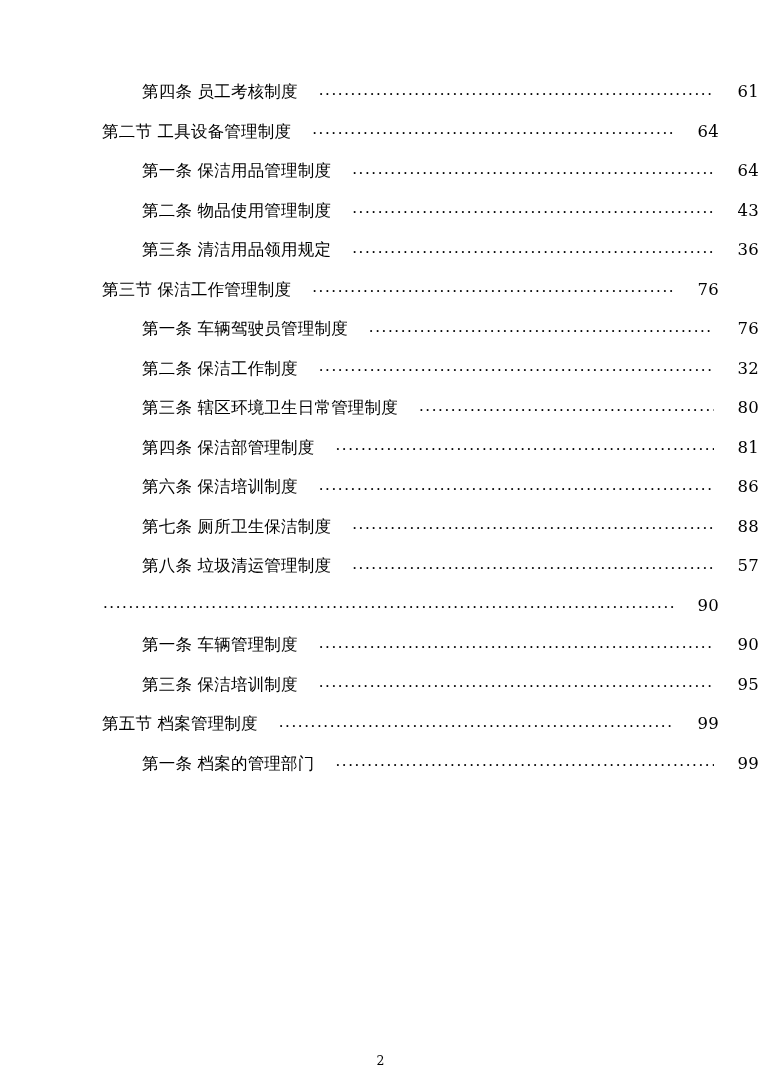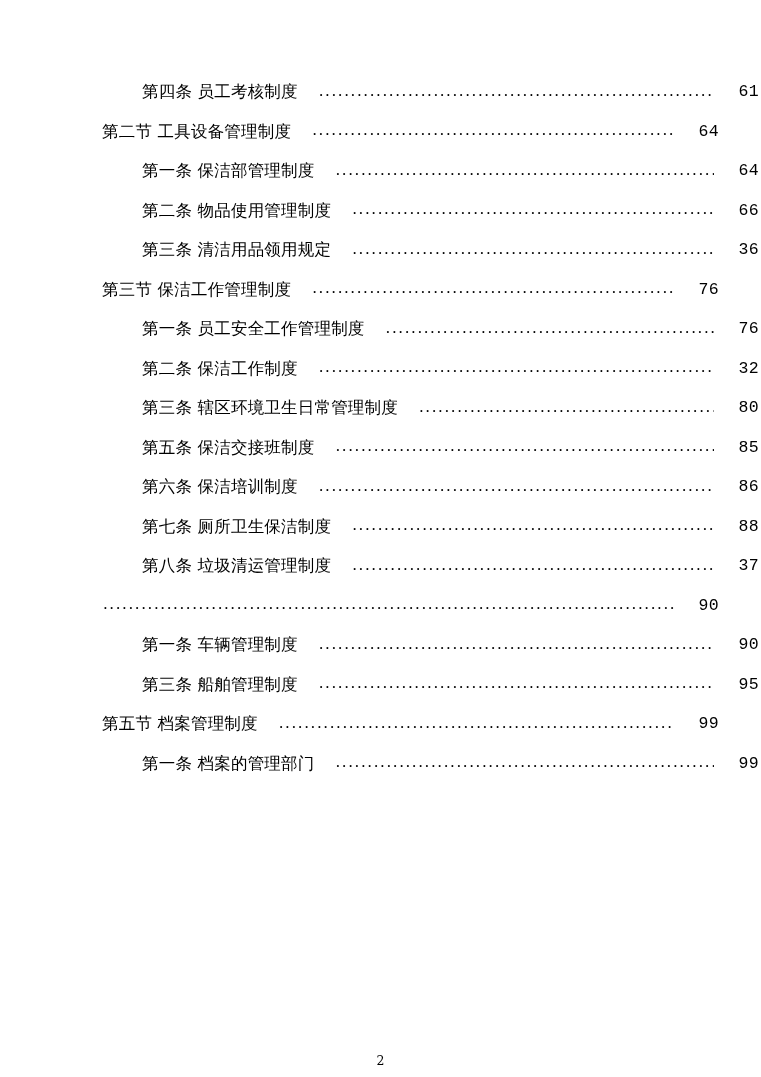--- a/index.html
+++ b/index.html
@@ -22,21 +22,21 @@
     width: 761px;
     height: 1077px;
     box-sizing: border-box;
     padding: 84px 72px 0 72px;
   }
   .toc {
     display: block;
   }
   .toc-entry {
     display: flex;
-    align-items: flex-end;
+    align-items: center;
     width: 100%;
     font-size: 16.5px;
     line-height: 1.0;
     margin-bottom: 23px;
     white-space: nowrap;
     gap: 20px;
   }
   .toc-entry.level-2 {
     padding-left: 70px;
   }
@@ -60,21 +60,20 @@
   .entry-dots::after {
     content: "........................................................................................................................................";
     display: block;
     white-space: nowrap;
   }
   .entry-page {
     flex: 0 0 auto;
     text-align: right;
     min-width: 24px;
     letter-spacing: 0.3px;
-    font-family: Liberation Mono, monospace;
   }
   .page-number {
     position: absolute;
     left: 0;
     right: 0;
     top: 1053px;
     text-align: center;
     font-size: 12.5px;
     font-family: "DejaVu Serif", "Liberation Serif", serif;
   }
@@ -88,85 +87,85 @@
         <span class="entry-label">第四条  员工考核制度</span>
         <span class="entry-dots"></span>
         <span class="entry-page">61</span>
       </div>
       <div class="toc-entry level-1">
         <span class="entry-label">第二节  工具设备管理制度</span>
         <span class="entry-dots"></span>
         <span class="entry-page">64</span>
       </div>
       <div class="toc-entry level-2">
-        <span class="entry-label">第一条  保洁部管理制度</span>
+        <span class="entry-label">第一条  保洁用品管理制度</span>
         <span class="entry-dots"></span>
         <span class="entry-page">64</span>
       </div>
       <div class="toc-entry level-2">
         <span class="entry-label">第二条  物品使用管理制度</span>
         <span class="entry-dots"></span>
-        <span class="entry-page">66</span>
+        <span class="entry-page">43</span>
       </div>
       <div class="toc-entry level-2">
         <span class="entry-label">第三条  清洁用品领用规定</span>
         <span class="entry-dots"></span>
         <span class="entry-page">36</span>
       </div>
       <div class="toc-entry level-1">
         <span class="entry-label">第三节  保洁工作管理制度</span>
         <span class="entry-dots"></span>
         <span class="entry-page">76</span>
       </div>
       <div class="toc-entry level-2">
-        <span class="entry-label">第一条  员工安全工作管理制度</span>
+        <span class="entry-label">第一条  车辆驾驶员管理制度</span>
         <span class="entry-dots"></span>
         <span class="entry-page">76</span>
       </div>
       <div class="toc-entry level-2">
         <span class="entry-label">第二条  保洁工作制度</span>
         <span class="entry-dots"></span>
         <span class="entry-page">32</span>
       </div>
       <div class="toc-entry level-2">
         <span class="entry-label">第三条  辖区环境卫生日常管理制度</span>
         <span class="entry-dots"></span>
         <span class="entry-page">80</span>
       </div>
       <div class="toc-entry level-2">
-        <span class="entry-label">第五条  保洁交接班制度</span>
+        <span class="entry-label">第四条  保洁部管理制度</span>
         <span class="entry-dots"></span>
-        <span class="entry-page">85</span>
+        <span class="entry-page">81</span>
       </div>
       <div class="toc-entry level-2">
         <span class="entry-label">第六条  保洁培训制度</span>
         <span class="entry-dots"></span>
         <span class="entry-page">86</span>
       </div>
       <div class="toc-entry level-2">
         <span class="entry-label">第七条  厕所卫生保洁制度</span>
         <span class="entry-dots"></span>
         <span class="entry-page">88</span>
       </div>
       <div class="toc-entry level-2">
         <span class="entry-label">第八条  垃圾清运管理制度</span>
         <span class="entry-dots"></span>
-        <span class="entry-page">37</span>
+        <span class="entry-page">57</span>
       </div>
       <div class="toc-entry level-1">
         <span class="entry-dots"></span>
         <span class="entry-page">90</span>
       </div>
       <div class="toc-entry level-2">
         <span class="entry-label">第一条  车辆管理制度</span>
         <span class="entry-dots"></span>
         <span class="entry-page">90</span>
       </div>
       <div class="toc-entry level-2">
-        <span class="entry-label">第三条  船舶管理制度</span>
+        <span class="entry-label">第三条  保洁培训制度</span>
         <span class="entry-dots"></span>
         <span class="entry-page">95</span>
       </div>
       <div class="toc-entry level-1">
         <span class="entry-label">第五节  档案管理制度</span>
         <span class="entry-dots"></span>
         <span class="entry-page">99</span>
       </div>
       <div class="toc-entry level-2">
         <span class="entry-label">第一条  档案的管理部门</span>

